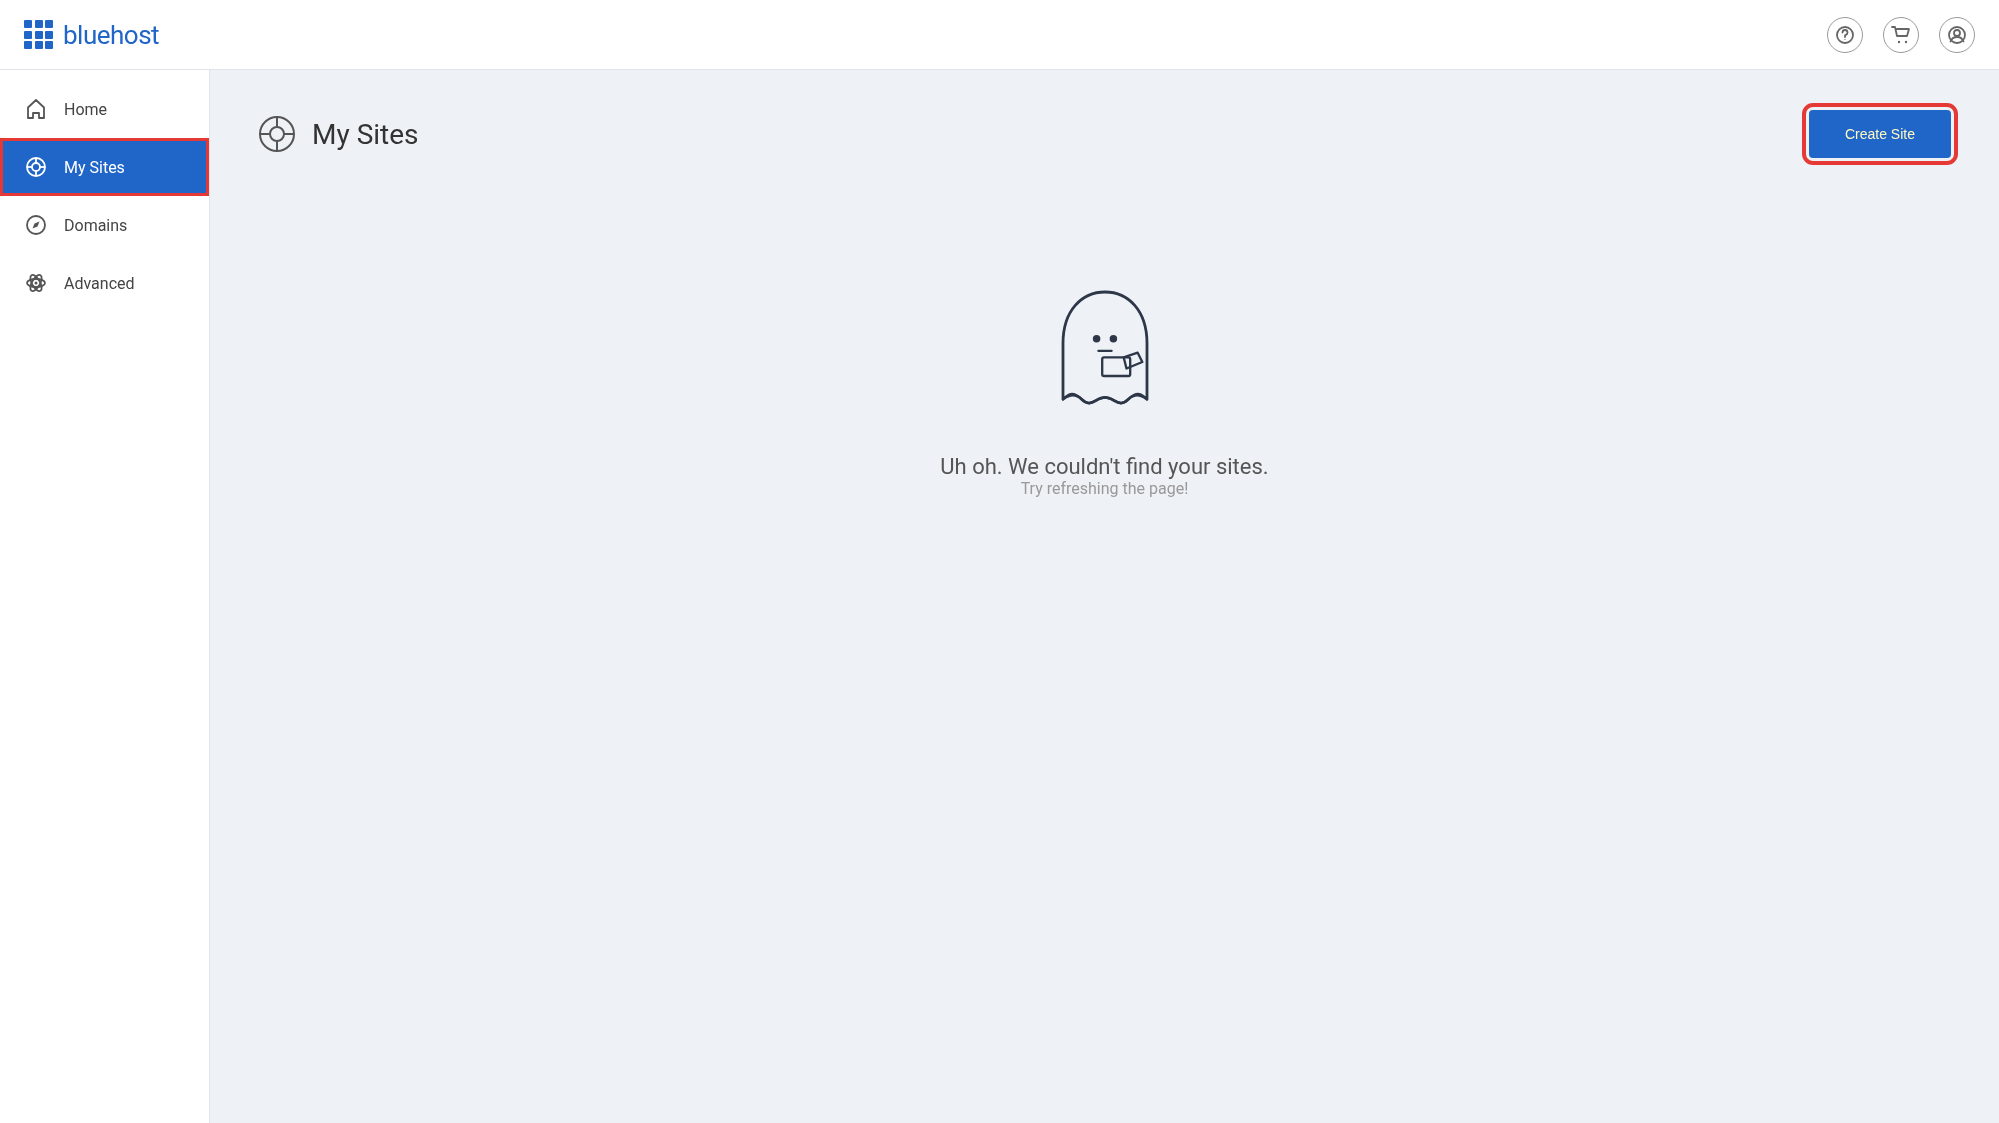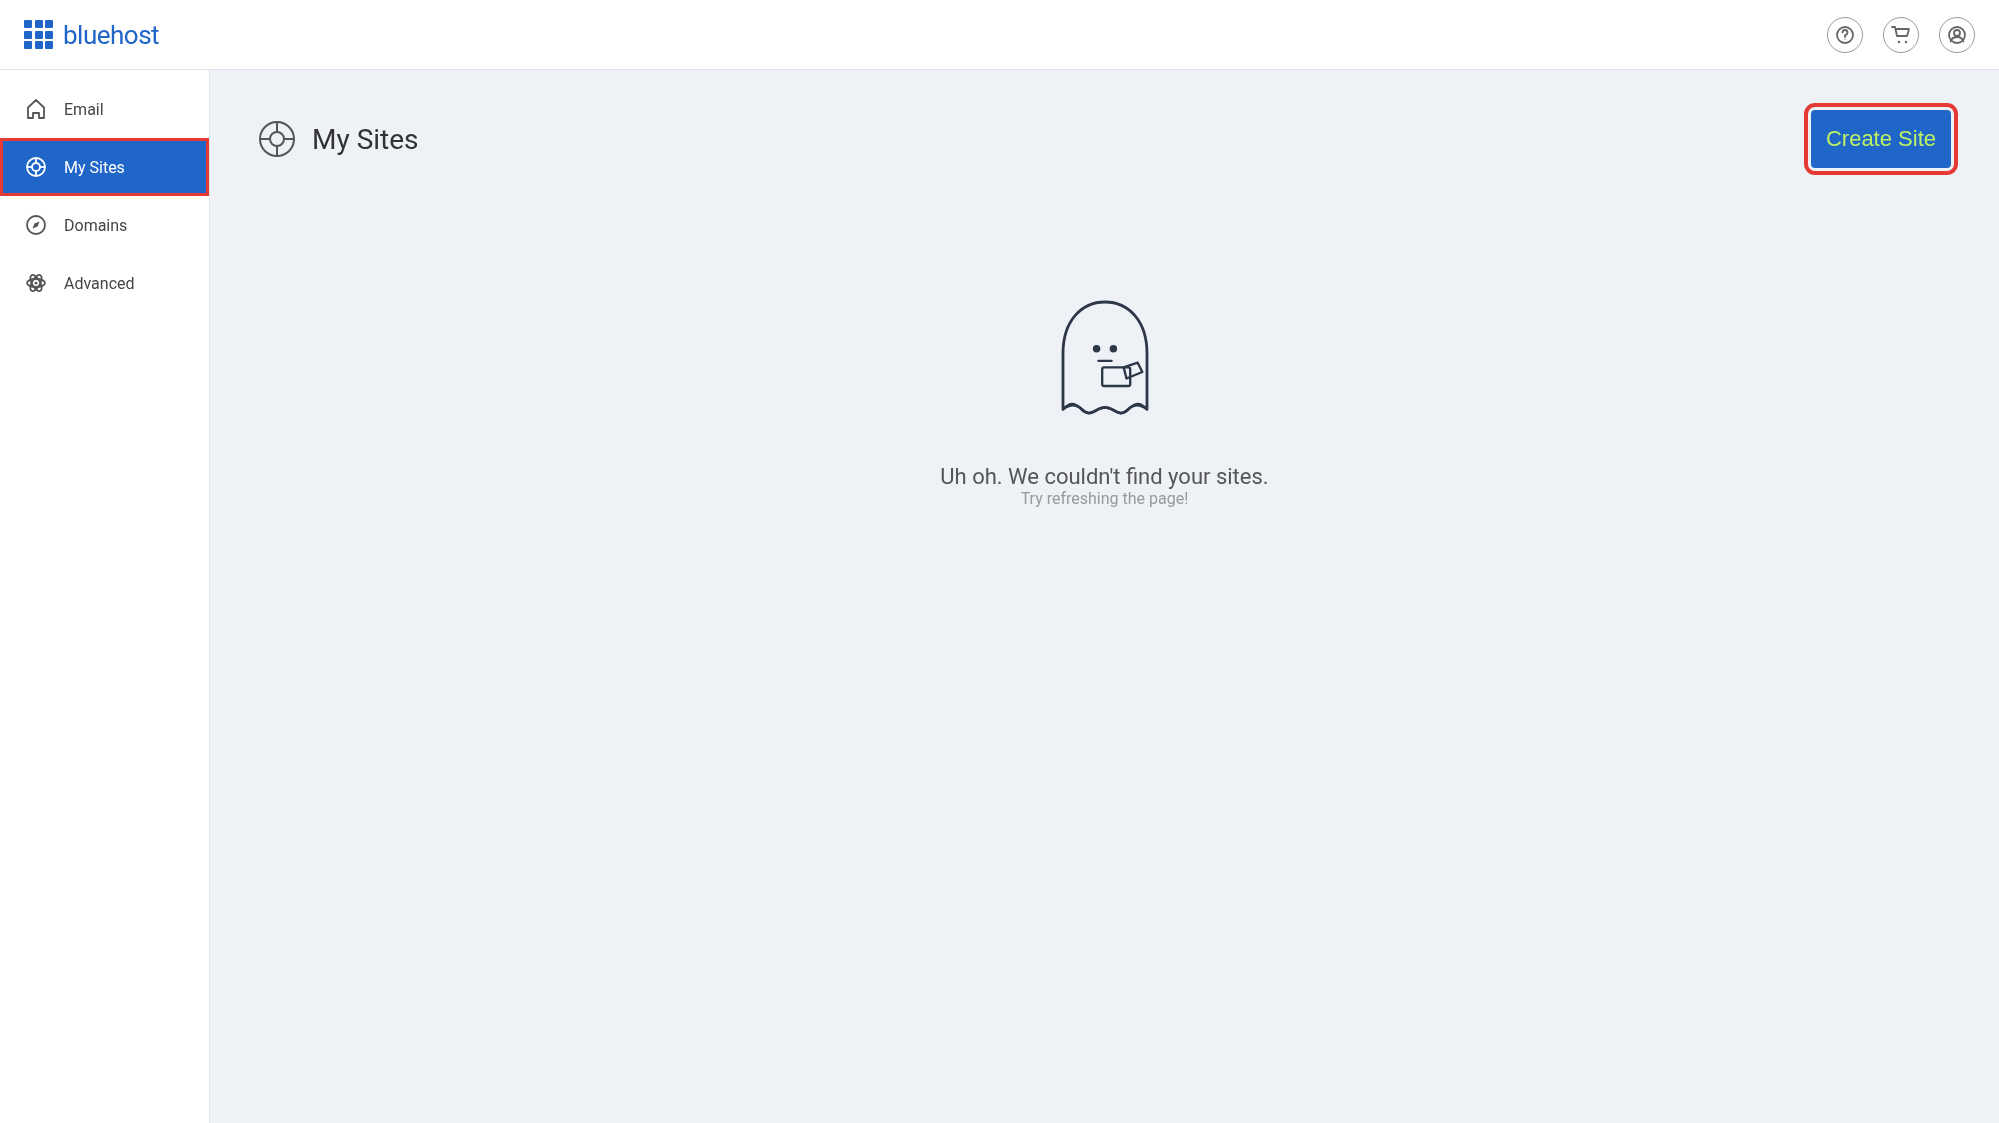--- a/index.html
+++ b/index.html
@@ -134,24 +134,24 @@
       width: 38px;
       height: 38px;
     }
     .page-title {
       font-size: 28px;
       font-weight: 400;
       color: #333;
     }
     .create-site-btn {
       background: #2065c8;
-      color: #bef264;
+      color: #fef9c3;
       border: none;
-      padding: 16px 15px;
-      font-size: 22px;
+      padding: 16px 36px;
+      font-size: 14px;
       border-radius: 4px;
       cursor: pointer;
       font-weight: 500;
       outline: 4px solid #e53935;
       outline-offset: 3px;
     }
 
     
     .empty-state {
       display: flex;
@@ -225,21 +225,21 @@
 <div class="layout">
 
   <nav class="sidebar">
 
     <div class="sidebar-item">
       <span class="sidebar-icon">
         <svg width="22" height="22" viewBox="0 0 22 22" fill="none" stroke="currentColor" stroke-width="1.8">
           <path d="M3 9.5L11 2l8 7.5V20H14v-5H8v5H3V9.5z" stroke-linejoin="round"></path>
         </svg>
       </span>
-      <span>Email</span>
+      <span>Home</span>
     </div>
 
     <div class="sidebar-item active highlighted">
       <span class="sidebar-icon">
         <svg width="22" height="22" viewBox="0 0 22 22" fill="none" stroke="white" stroke-width="1.8">
           <circle cx="11" cy="11" r="9"></circle>
           <circle cx="11" cy="11" r="4"></circle>
           <line x1="11" y1="2" x2="11" y2="7"></line>
           <line x1="11" y1="15" x2="11" y2="20"></line>
           <line x1="2" y1="11" x2="7" y2="11"></line>

